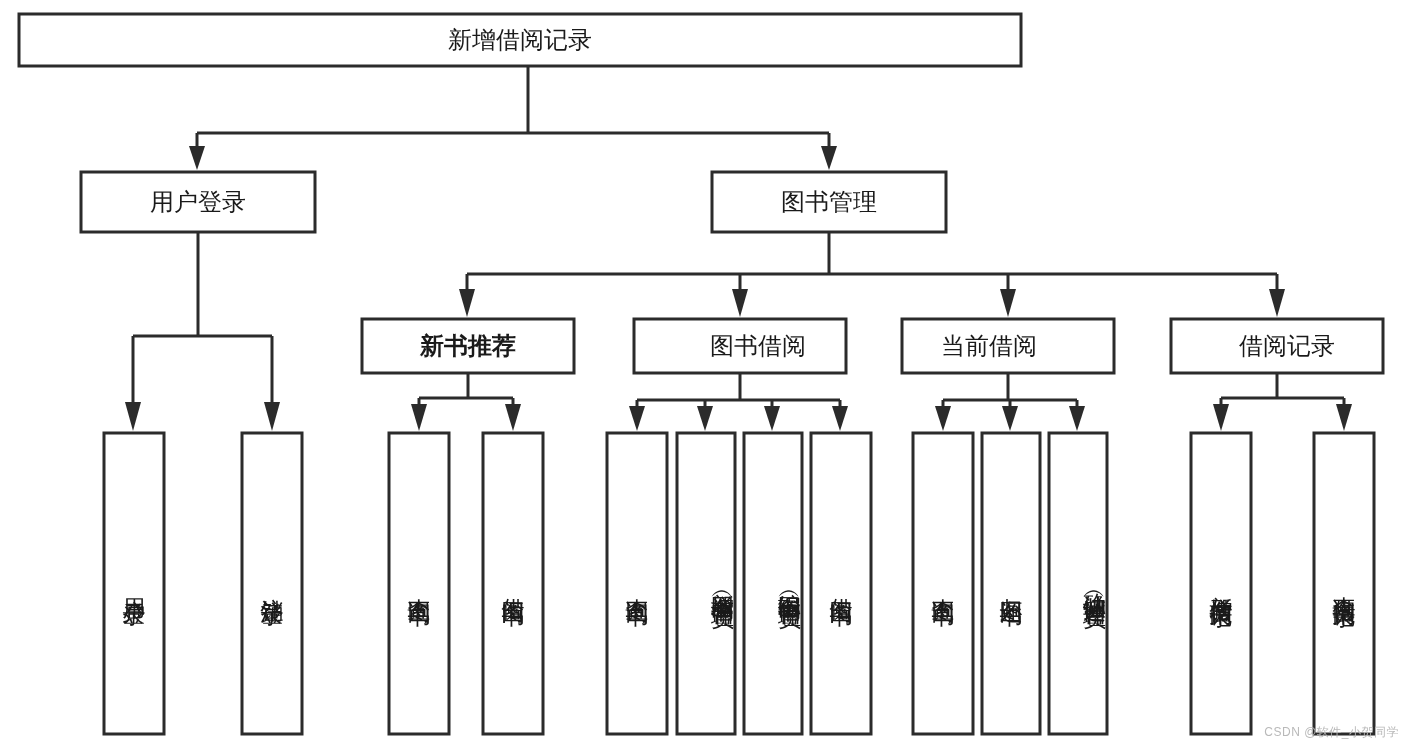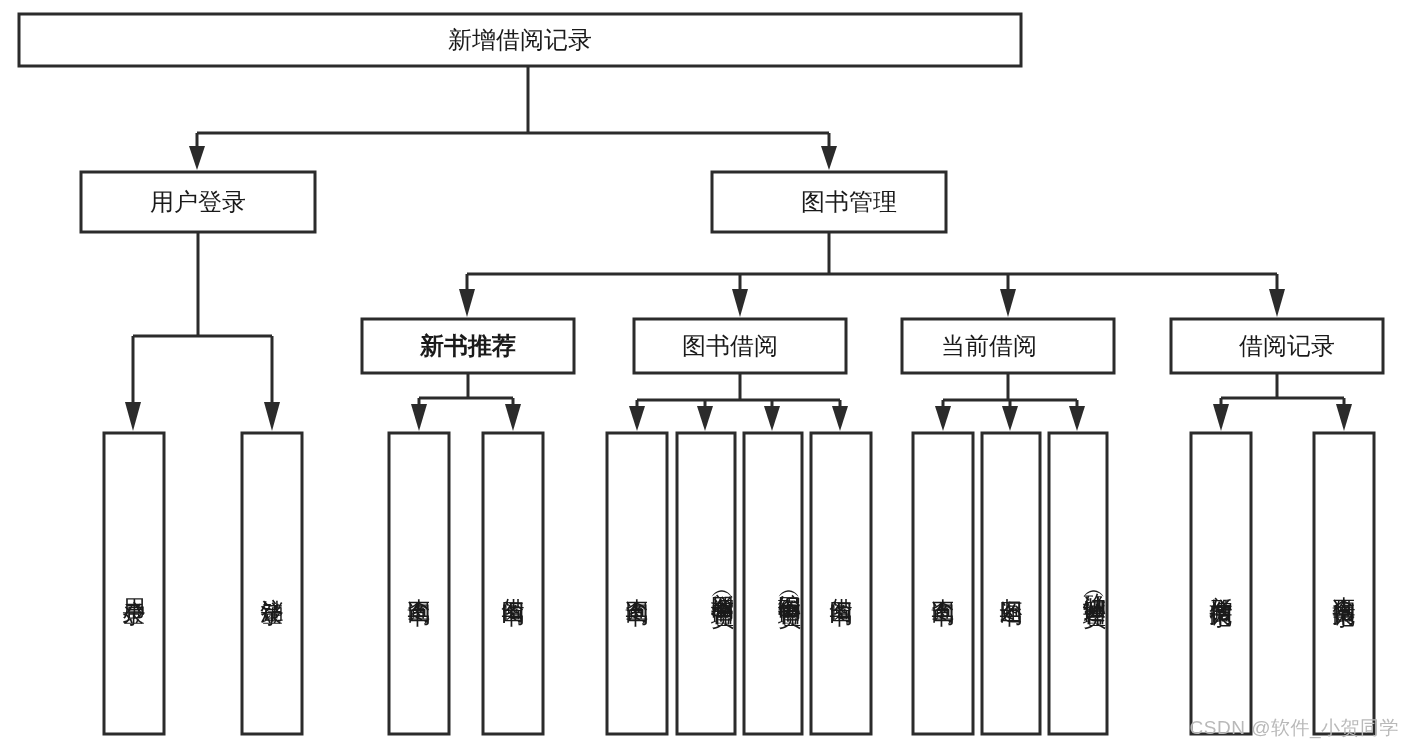--- a/index.html
+++ b/index.html
@@ -66,21 +66,21 @@
     font-size: 24px;
     color: #1a1a1a;
     white-space: nowrap;
     pointer-events: none;
   }
   .watermark {
     position: absolute;
     right: 6px;
     bottom: 6px;
     font-family: "Liberation Sans", "DejaVu Sans", sans-serif;
-    font-size: 19px;
+    font-size: 12px;
     color: #b9b9b9;
     white-space: nowrap;
     letter-spacing: 0.5px;
     padding-left: 15px;
   }
 </style>
 </head>
 <body>
 
 <div id="diagram-root">
@@ -178,24 +178,24 @@
     <rect class="node-rect" x="982" y="433" width="58" height="301"></rect>
     <rect class="node-rect" x="1049" y="433" width="58" height="301"></rect>
 
     <rect class="node-rect" x="1191" y="433" width="60" height="301"></rect>
     <rect class="node-rect" x="1314" y="433" width="60" height="301"></rect>
   </svg>
 
   <div class="h-text-wrap" style="left:19px; top:14px; width:1002px; height:52px;">新增借阅记录</div>
 
   <div class="h-text-wrap" style="left:81px; top:172px; width:234px; height:60px;">用户登录</div>
-  <div class="h-text-wrap" style="left:712px; top:172px; width:234px; height:60px;padding-left:20px;">图书管理</div>
+  <div class="h-text-wrap" style="left:712px; top:172px; width:234px; height:60px;">图书管理</div>
 
   <div class="h-text-wrap" style="left:362px; top:319px; width:212px; height:54px;font-weight:bold;">新书推荐</div>
-  <div class="h-text-wrap" style="left:624px; top:319px; width:212px; height:54px;">图书借阅</div>
+  <div class="h-text-wrap" style="left:652px; top:319px; width:212px; height:54px;">图书借阅</div>
   <div class="h-text-wrap" style="left:902px; top:319px; width:174px; height:54px;">当前借阅</div>
   <div class="h-text-wrap" style="left:1171px; top:319px; width:232px; height:54px;text-align:center;">借阅记录</div>
 
   <div class="vert-text-wrap" style="left:104px; top:433px; width:60px; height:301px;">用户登录</div>
   <div class="vert-text-wrap" style="left:242px; top:433px; width:60px; height:301px;">注销登录</div>
 
   <div class="vert-text-wrap" style="left:389px; top:433px; width:60px; height:301px;">查询图书</div>
   <div class="vert-text-wrap" style="left:483px; top:433px; width:60px; height:301px;">借阅图书</div>
 
   <div class="vert-text-wrap" style="left:607px; top:433px; width:60px; height:301px;">查询图书</div>

